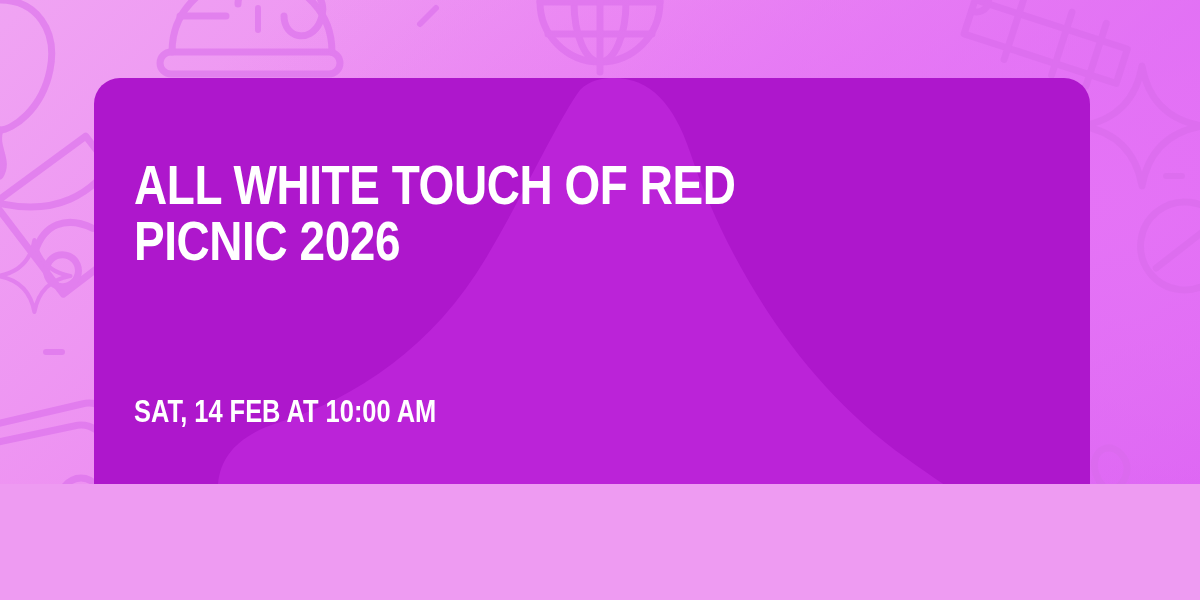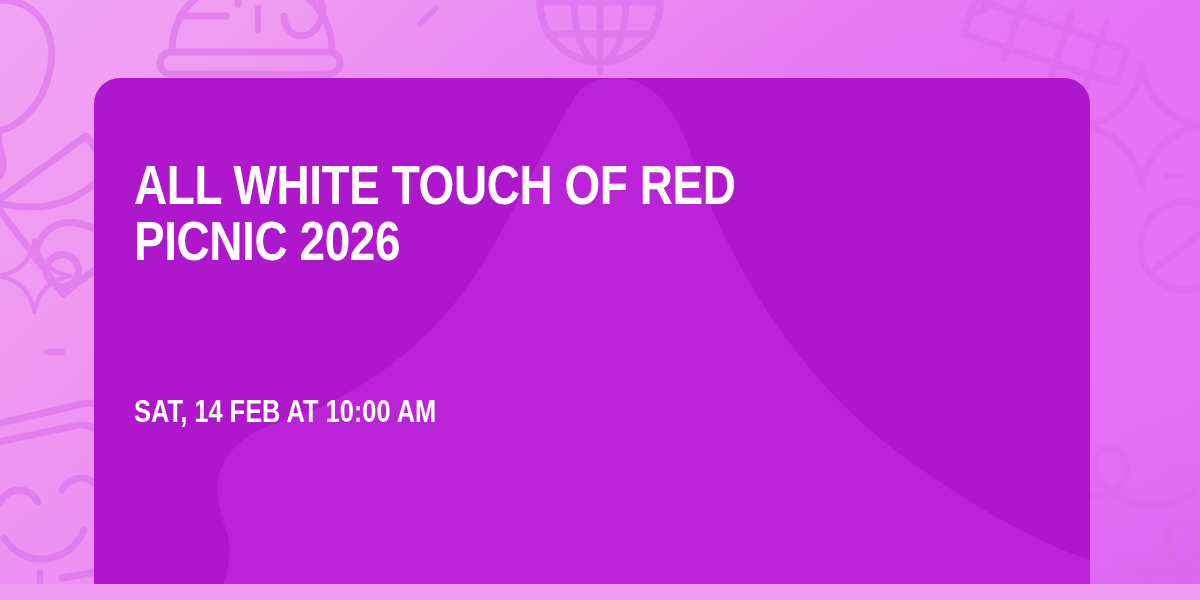--- a/index.html
+++ b/index.html
@@ -1,21 +1,21 @@
 <!DOCTYPE html>
 <html><head>
 <meta charset="utf-8">
 <style>
   html,body{margin:0;padding:0;}
   body{
     width:1200px;height:600px;overflow:hidden;
     font-family:"Liberation Sans",sans-serif;
     background:#EE9BF2;
   }
-  .banner{position:relative;width:1200px;height:584px;overflow:hidden;}
+  .banner{position:relative;width:1200px;height:484px;overflow:hidden;}
 
   
   .bg{
     position:absolute;inset:0;
     background:
       radial-gradient(120% 130% at 88% 42%, #E573F6 0%, rgba(229,115,246,0) 62%),
       linear-gradient(135deg,#F0A4F3 0%, #ED8FF2 38%, #E070F4 72%, #DC63F3 100%);
   }
   .bg-pattern{position:absolute;inset:0;}
   .bg-pattern svg{display:block;width:1200px;height:600px;}

